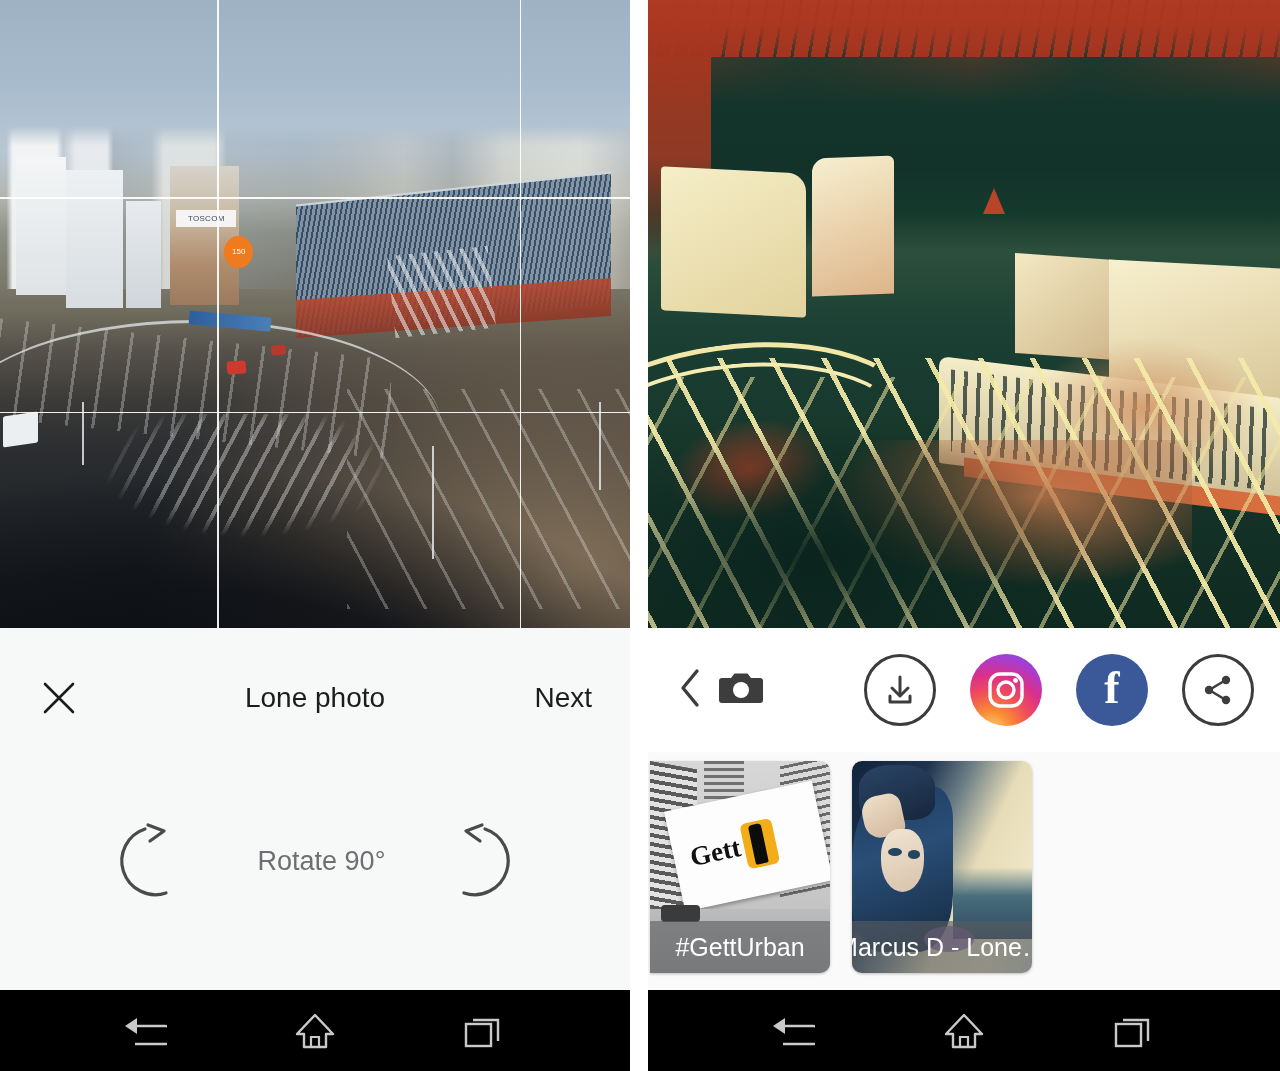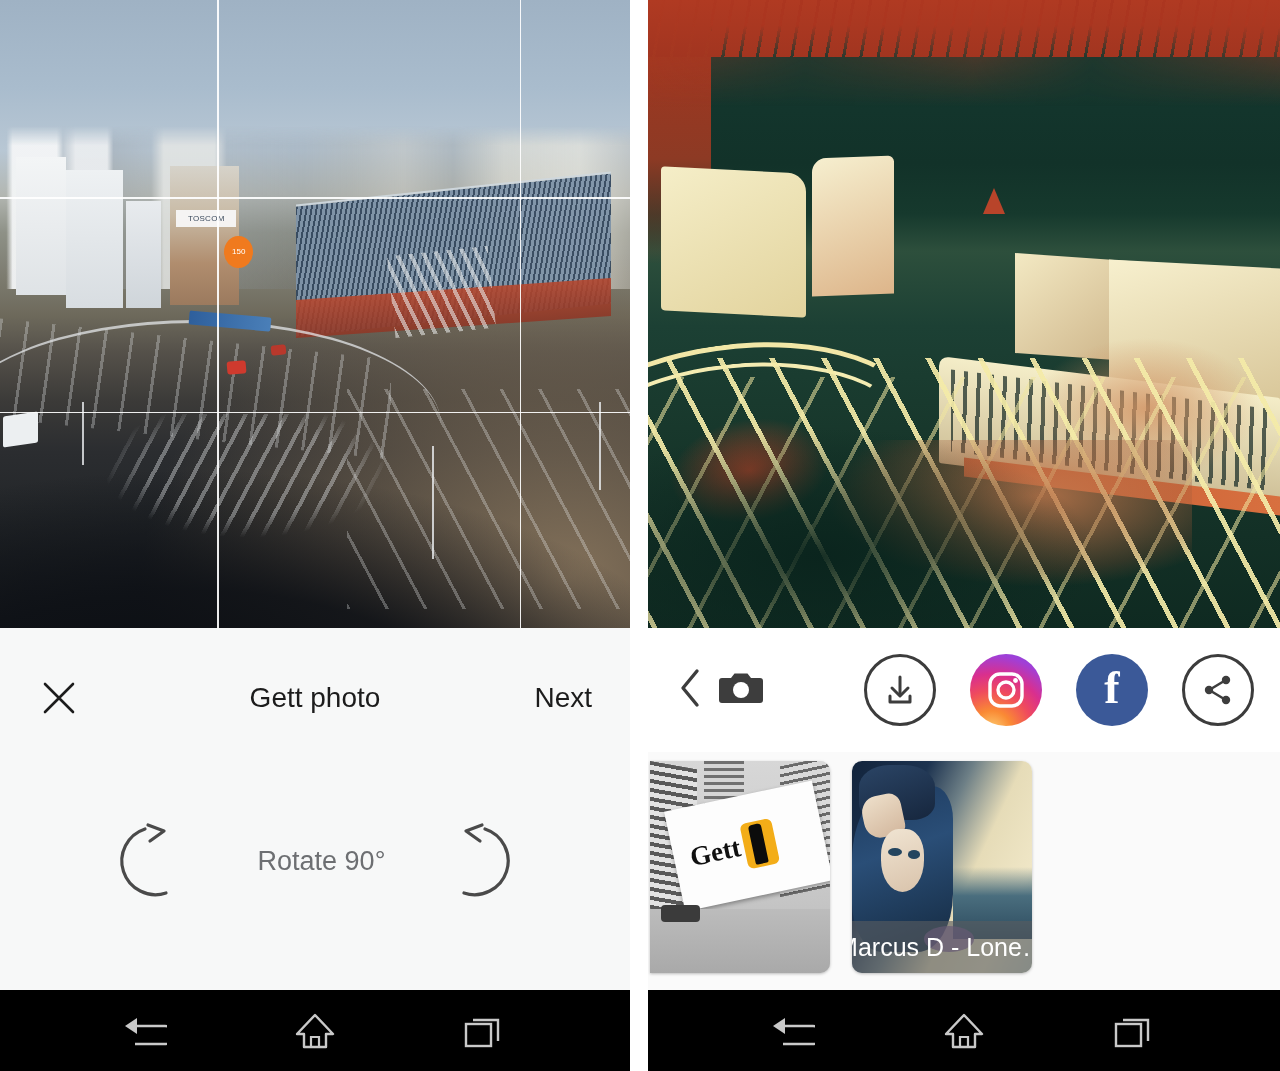--- a/index.html
+++ b/index.html
@@ -523,21 +523,21 @@
         <div class="h h2"></div>
       </div>
     </div>
 
     <div class="crop-toolbar">
       <div class="crop-close">
         <svg width="40" height="40" viewBox="0 0 40 40" aria-hidden="true">
           <path d="M6 6 L34 34 M34 6 L6 34" stroke="#1c1c1c" stroke-width="2.6" fill="none" stroke-linecap="round"></path>
         </svg>
       </div>
-      <div class="crop-title">Gett photo</div>
+      <div class="crop-title">Lone photo</div>
       <div class="crop-next">Next</div>
     </div>
 
     <div class="rotate-row">
       <div class="rotate-btn">
         <svg width="86" height="86" viewBox="0 0 86 86" aria-hidden="true">
           <path d="M43 10 A33 33 0 1 0 64 74" stroke="#4a4a4a" stroke-width="3.2" fill="none" stroke-linecap="round"></path>
           <path d="M30 6 L46 12 L32 22" stroke="#4a4a4a" stroke-width="3.2" fill="none" stroke-linecap="round" stroke-linejoin="round" transform="translate(16,0)"></path>
         </svg>
       </div>
@@ -654,20 +654,21 @@
           <div class="bld-l"></div>
           <div class="bld-m"></div>
           <div class="bld-r"></div>
           <div class="board">
             <span class="gett-word">Gett</span>
             <span class="gett-mark"></span>
           </div>
           <div class="street"></div>
           <div class="car"></div>
         </div>
+        <div class="filter-caption">#GettUrban</div>
       </div>
 
       <div class="filter-card">
         <div class="thumb-marcus">
           <div class="trees"></div>
           <div class="hair"></div>
           <div class="mask"></div>
           <div class="arm"></div>
           <div class="face"></div>
           <div class="eye1"></div>

